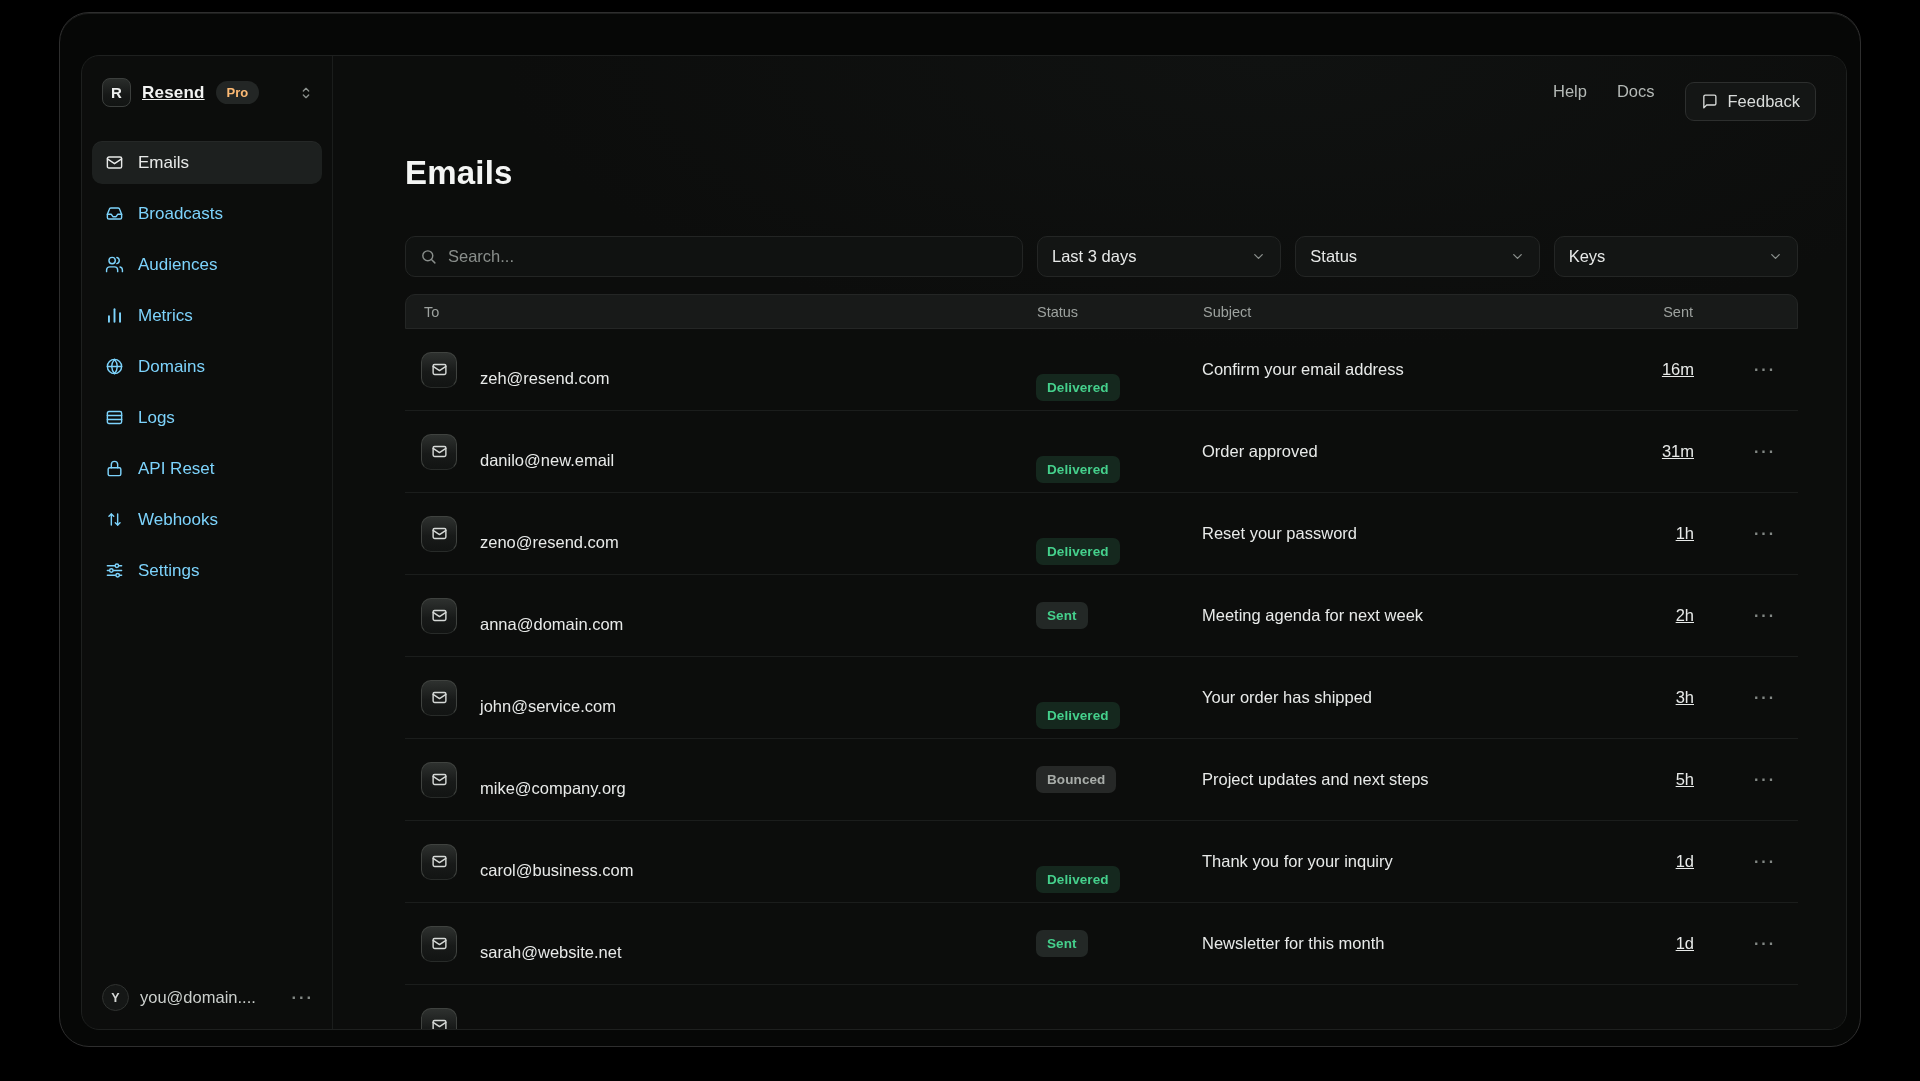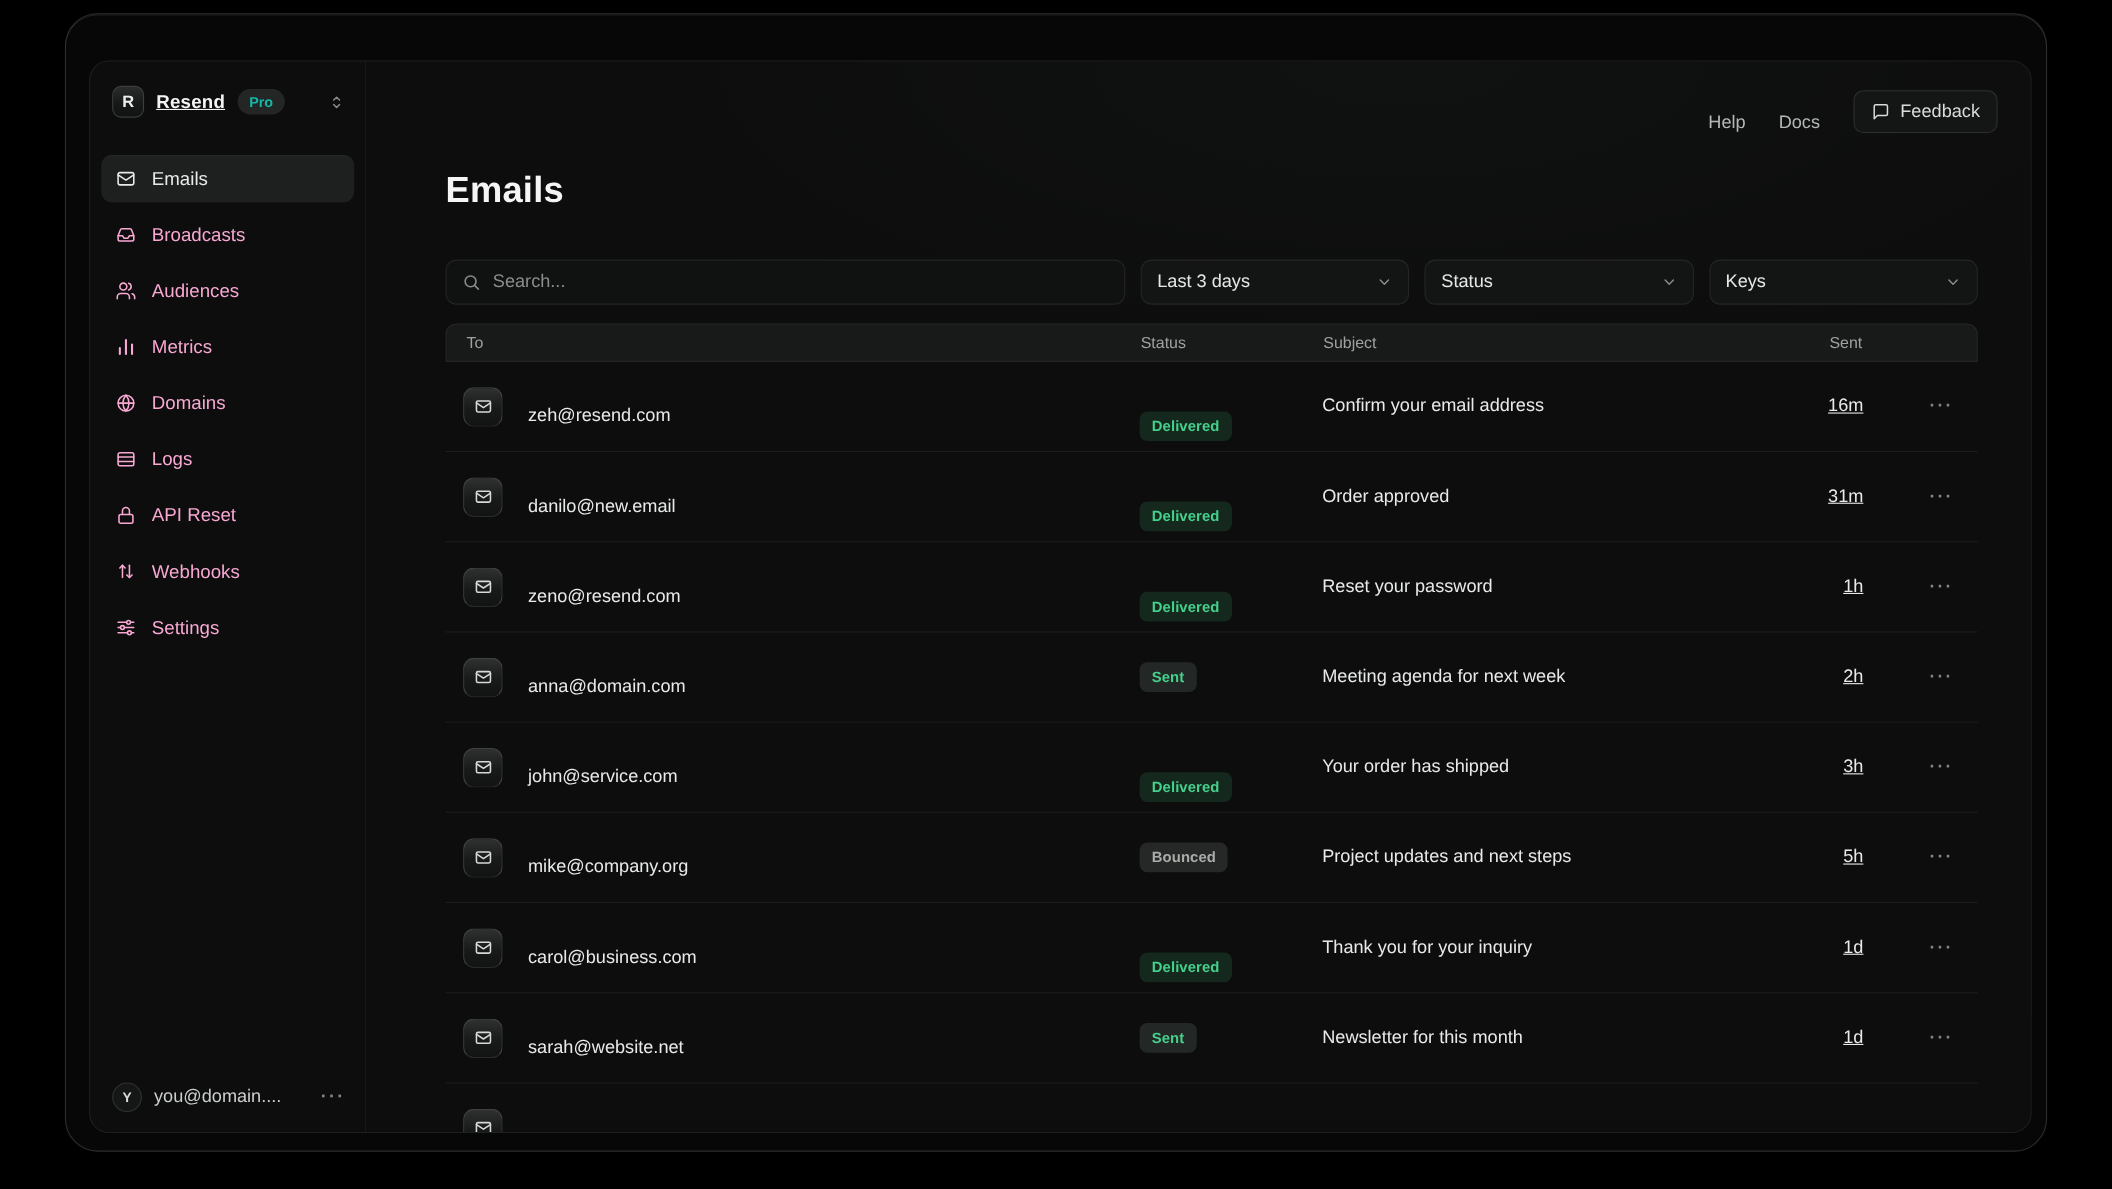--- a/index.html
+++ b/index.html
@@ -25,29 +25,29 @@
   .logo-row { display:flex; align-items:center; gap:11px; padding:4px 8px 0 10px; }
   .logo-box {
     width:29px; height:29px; border-radius:8px; flex:0 0 auto;
     background:linear-gradient(180deg,#2a2d2b 0%,#161817 60%,#121413 100%);
     border:1px solid #3c3f3d; color:#eceeed;
     display:flex; align-items:center; justify-content:center;
     font-size:15px; font-weight:800;
   }
   .brand-name { font-size:17px; font-weight:700; color:#f2f3f2; letter-spacing:.2px;text-decoration:underline; }
   .pro-badge {
-    background:#232625; color:#14b8a6; border-radius:999px;
+    background:#232625; color:#fdba74; border-radius:999px;
     padding:4px 11px; font-size:13px; font-weight:600;
   }
   .org-chevron { margin-left:auto; color:#8b908d; display:flex; }
 
   .nav { margin-top:34px; display:flex; flex-direction:column; gap:8px; }
   .nav-item {
     height:43px; border-radius:10px; display:flex; align-items:center; gap:14px;
-    padding:0 13px; color:#f9a8d4; font-size:17px; cursor:pointer;
+    padding:0 13px; color:#7dd3fc; font-size:17px; cursor:pointer;
   }
   .nav-item.active {
     background:#1d201f; color:#e8eae9;
     box-shadow: inset 0 1px 0 rgba(255,255,255,0.04);
   }
   .nav-item .ic { display:flex; flex:0 0 auto; }
 
   .user-row {
     margin-top:auto; display:flex; align-items:center; gap:11px;
     padding:6px 8px 2px 10px; color:#cbcfcc; font-size:16.5px;
@@ -60,21 +60,21 @@
   }
   .dots { color:#838885; letter-spacing:2px; font-weight:700; cursor:pointer; }
 
   
   .main {
     flex:1; position:relative;
     background:radial-gradient(1100px 420px at 62% 0%, #101211 0%, #0c0d0c 70%);
   }
   .topbar {
     position:absolute; top:26px; right:30px;
-    display:flex; align-items:flex-end; gap:30px;
+    display:flex; align-items:flex-start; gap:30px;
     color:#b4b9b6; font-size:16.5px;
   }
   .toplink { cursor:pointer; }
   .feedback-btn {
     display:flex; align-items:center; gap:10px; padding:9px 15px;
     border:1px solid #2d2f2e; border-radius:9px; background:#141615;
     color:#d9dcda; font-size:16.5px; cursor:pointer;
   }
 
   .content { padding:0 48px 0 72px; }

